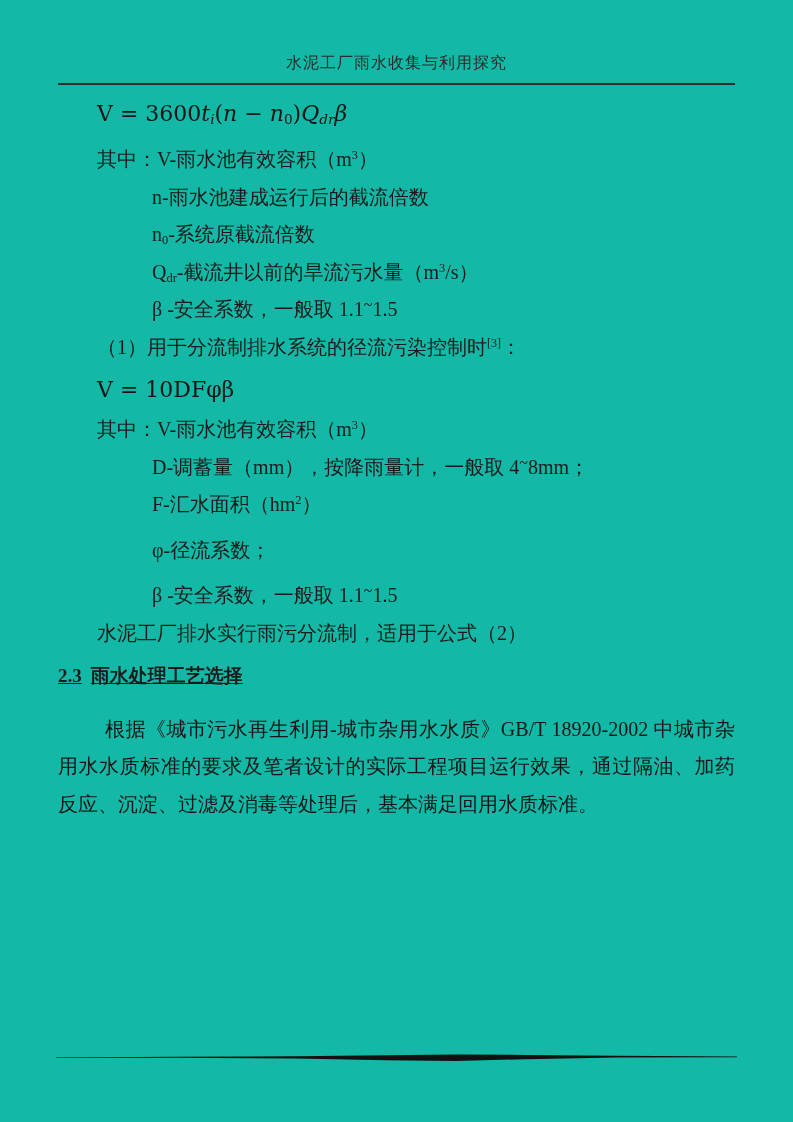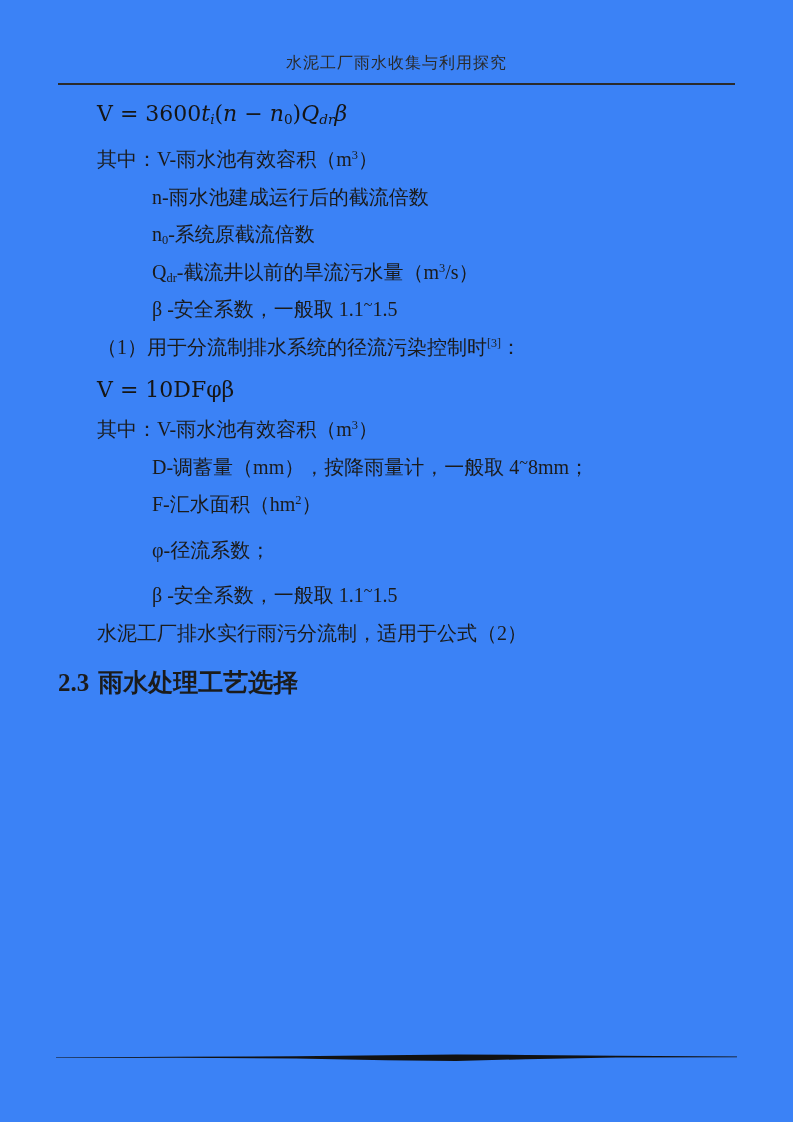--- a/index.html
+++ b/index.html
@@ -1,20 +1,20 @@
 <!DOCTYPE html>
 <html><head>
 <meta charset="utf-8">
 <style>
   html,body { margin:0; padding:0; background:#ffffff; }
   .page {
     position:relative;
     width:793px; height:1122px;
     margin:0 auto;
-    background:#3b82f6;
+    background:#14b8a6;
     color:#1b1b1b;
     font-family:"Liberation Serif","DejaVu Serif",serif;
     overflow:hidden;
     box-sizing:border-box;
   }
   .content { position:absolute; left:58px; right:58px; top:0; }
 
   .header-title {
     margin-top:53px;
     text-align:center;
@@ -48,25 +48,26 @@
   sub.v { font-size:0.62em; vertical-align:-0.25em; line-height:0; }
   sup.v { font-size:0.62em; vertical-align:0.55em; line-height:0; }
   sup.tld { font-size:0.8em; vertical-align:0.4em; line-height:0; }
   sup.ref { font-size:0.6em; vertical-align:0.6em; line-height:0; letter-spacing:0; }
 
   .where1 { margin-top:12px; }
   .where2 { margin-top:6px; }
   .gap-sm { margin-top:8px; }
 
   .section-heading {
-    margin-top:15px;
-    font-size:25px;
+    margin-top:8px;
+    font-size:19px;
     font-weight:700;
     line-height:31px;
     white-space:nowrap;
+    text-decoration:underline;
   }
   .heading-num { font-family:"Liberation Serif",serif; }
   .heading-text { font-family:"Liberation Sans","DejaVu Sans",sans-serif; margin-left:9px; }
 
   .para {
     font-size:20px;
     line-height:37.4px;
     text-align:justify;
     text-indent:2.35em;
     color:#161616;
@@ -140,20 +141,21 @@
 
     <div class="line indent1">
       <span>水泥工厂排水实行雨污分流制，适用于公式（2）</span>
     </div>
 
     <div class="section-heading">
       <span class="heading-num">2.3</span><span class="heading-text">雨水处理工艺选择</span>
     </div>
 
 
+    <p class="para">根据《城市污水再生利用-城市杂用水水质》GB/T 18920-2002 中城市杂用水水质标准的要求及笔者设计的实际工程项目运行效果，通过隔油、加药反应、沉淀、过滤及消毒等处理后，基本满足回用水质标准。</p>
   </div>
 
   <div class="footer-bar-wrap">
     <svg width="681" height="9" viewBox="0 0 681 9" xmlns="http://www.w3.org/2000/svg">
       <polygon fill="#111111" points="0,3.4 120,2.8 240,2.2 330,1.2 400,0.4 470,1.0 560,1.8 681,2.6 681,3.2 560,3.6 470,5.2 400,7.0 330,6.2 240,4.4 120,3.8 0,4.0"></polygon>
     </svg>
   </div>
   <div class="footer-text-row">
     <span class="footer-page">44</span>
     <span class="footer-issue">2021.No.4</span>

